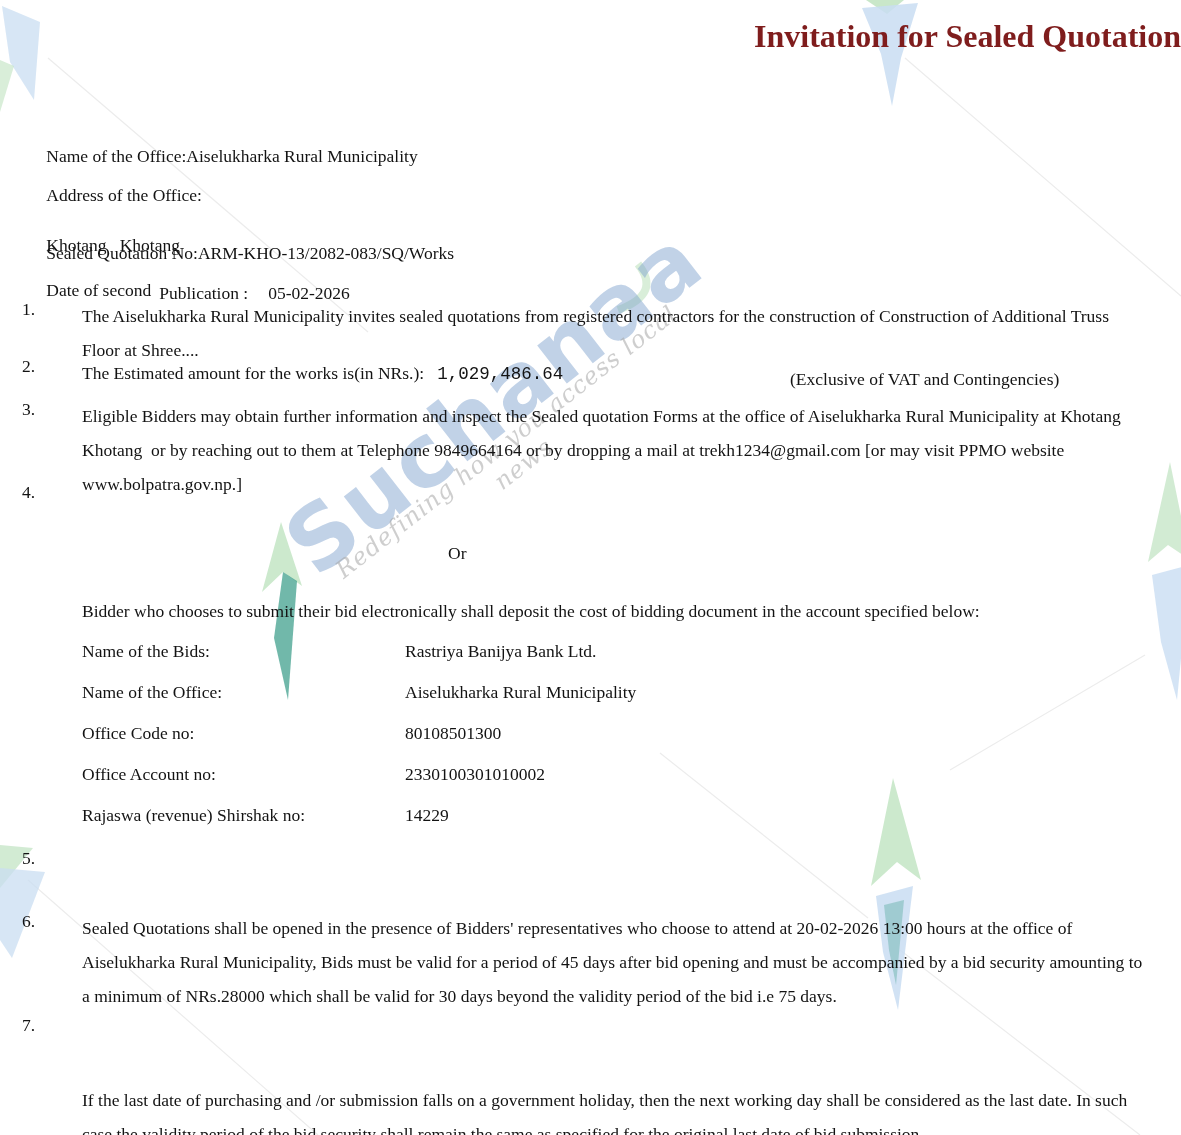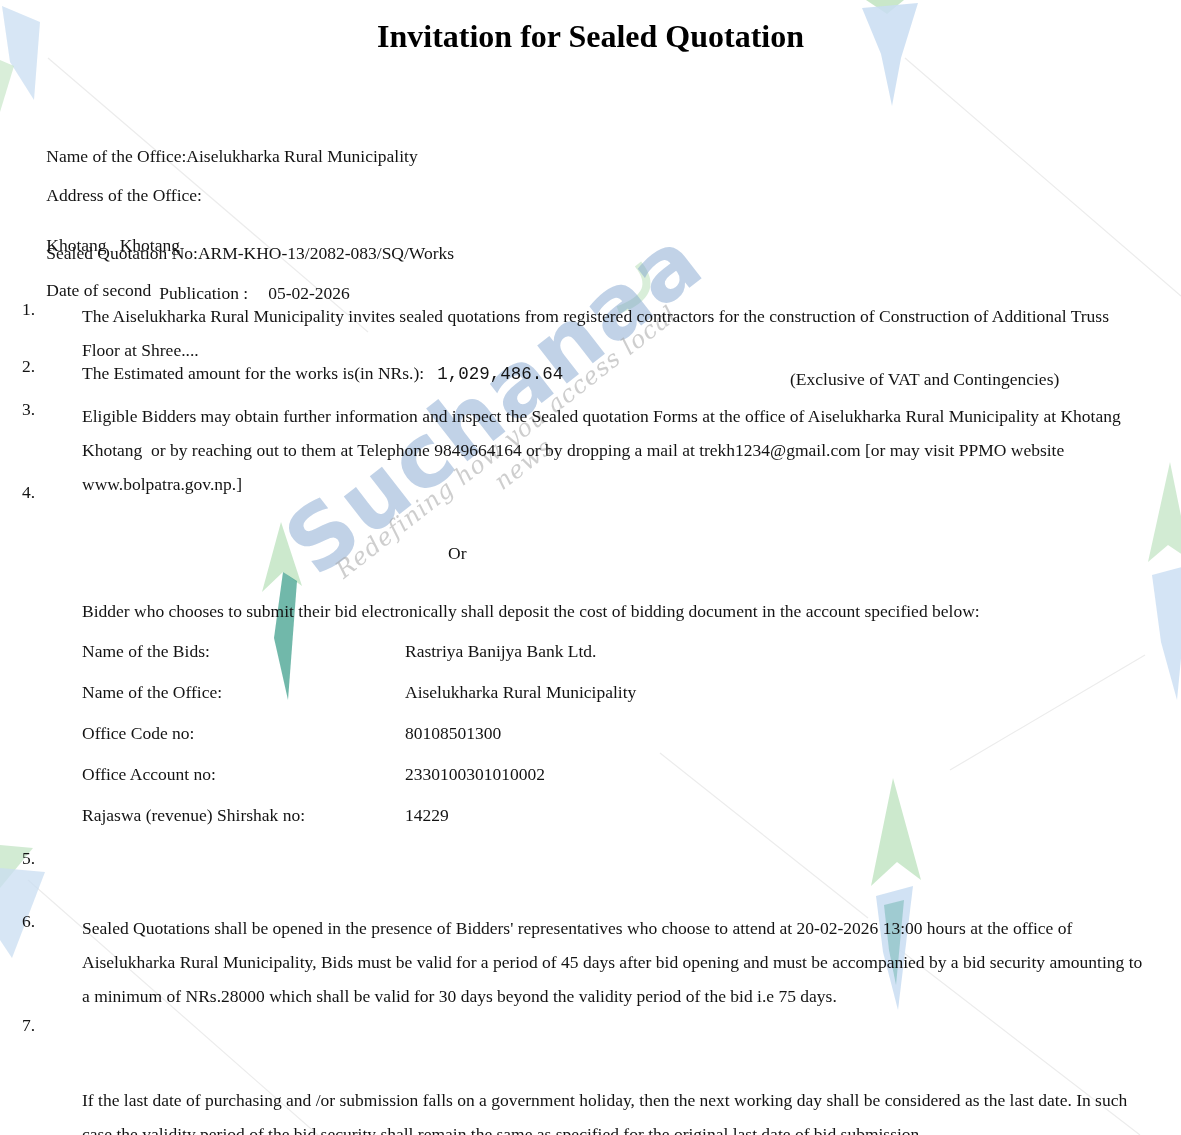--- a/index.html
+++ b/index.html
@@ -20,22 +20,22 @@
   }
   .wm-tagline{
     position:absolute; left:285px; top:425px; width:460px; text-align:center;
     font-family:"DejaVu Serif", serif; font-style:italic; font-size:24px;
     letter-spacing:1px; color:rgba(165,165,165,0.55);
     transform:rotate(-38deg); z-index:0; pointer-events:none;
   }
   
   .content{position:relative; z-index:1;}
   .title{
-    left:0; top:18px; width:100%; margin:0; text-align:center;
-    font-size:32px; font-weight:bold; color:#000000;
+    left:0; top:18px; width:100%; margin:0; text-align:right;
+    font-size:32px; font-weight:bold; color:#7f1d1d;
   }
   .hline{left:20px; line-height:25px;}
   .raise{position:relative; top:-3px;}
   .gap-sm{display:inline-block; width:8px;}
   .gap-md{display:inline-block; width:20px;}
   .item{left:0; width:100%;}
   .item .num{position:absolute; left:22px; top:0;}
   .item .txt{margin-left:82px; margin-right:38px; line-height:34px; position:relative;}
   .amount{margin-left:13px;font-family:Liberation Mono, monospace;}
   .vat-note{position:absolute; left:708px; top:6px; white-space:nowrap;}

